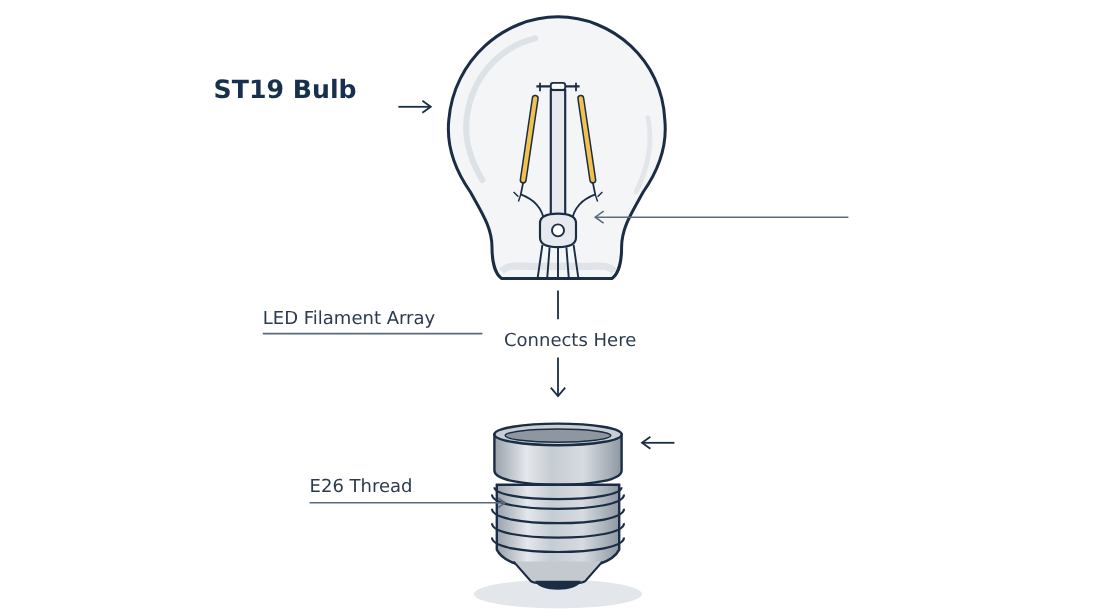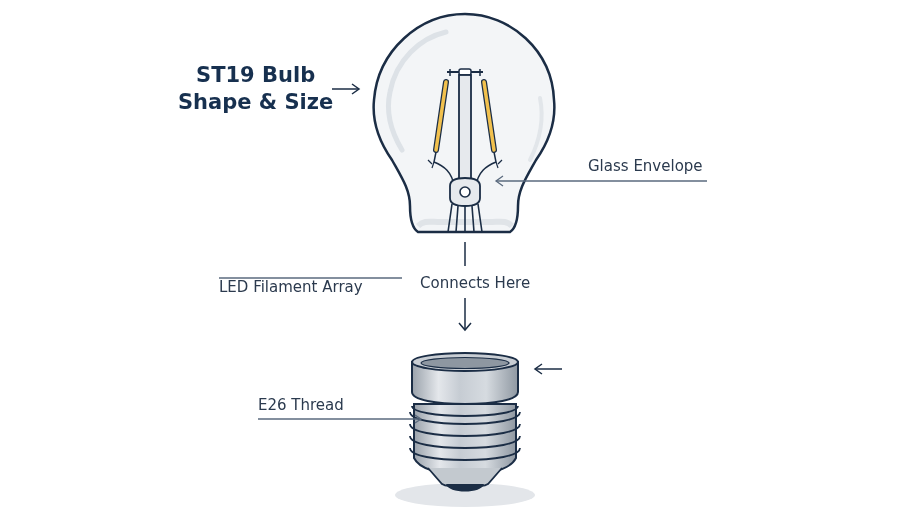--- a/index.html
+++ b/index.html
@@ -109,24 +109,22 @@
     </g>
 
     <g stroke="#5a6a7e" stroke-width="1.3" fill="none">
       <line x1="258" y1="419" x2="420" y2="419"></line>
       <path d="M415,415 L421,419 L415,423"></path>
     </g>
   </svg>
 
   <div class="label title-lg center" style="left:178px; top:62px;">
     <div>ST19 Bulb</div>
-    <div>Shape &amp; Size</div>
   </div>
 
-  <div class="label label-sm" style="left:588px; top:157px;">Glass Envelope</div>
 
-  <div class="label label-sm" style="left:219px; top:256px;margin-top:22px;">LED Filament Array</div>
+  <div class="label label-sm" style="left:219px; top:256px;">LED Filament Array</div>
 
   <div class="label label-sm" style="left:410px; top:274px;margin-left:10px;">Connects Here</div>
 
 
   <div class="label label-sm" style="left:258px; top:396px;">E26 Thread</div>
 </div>
 
 </body></html>

